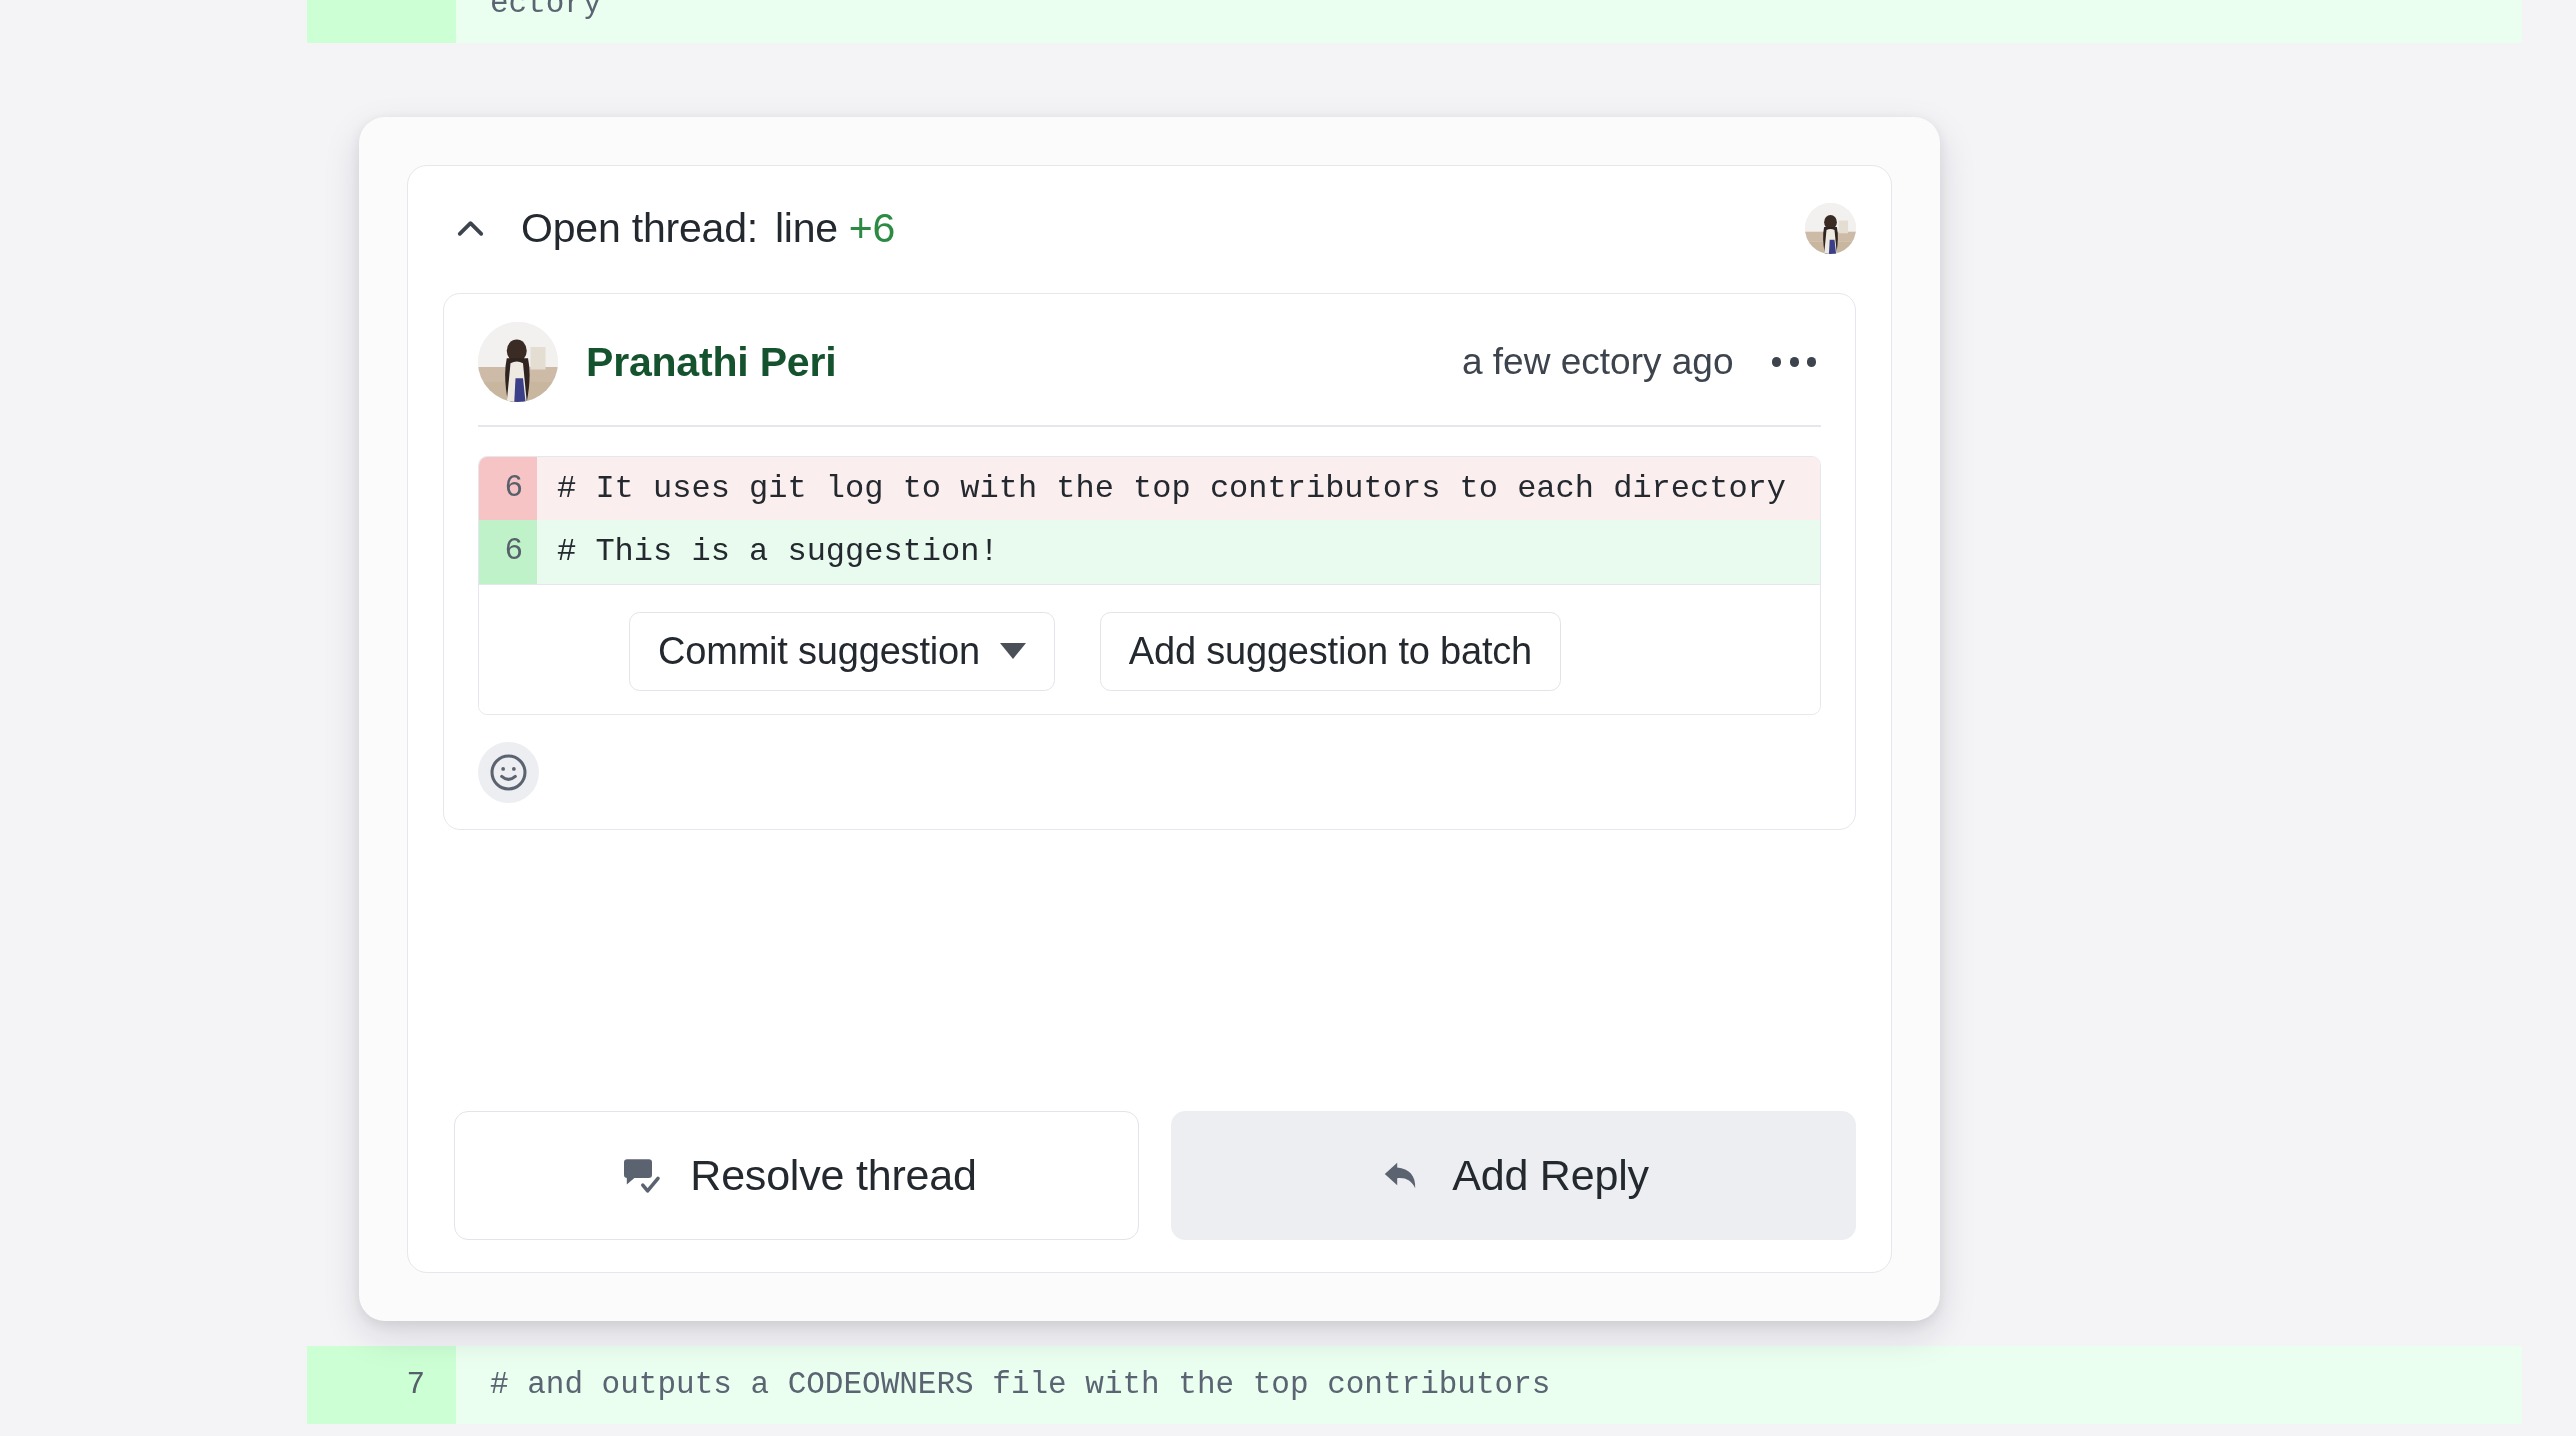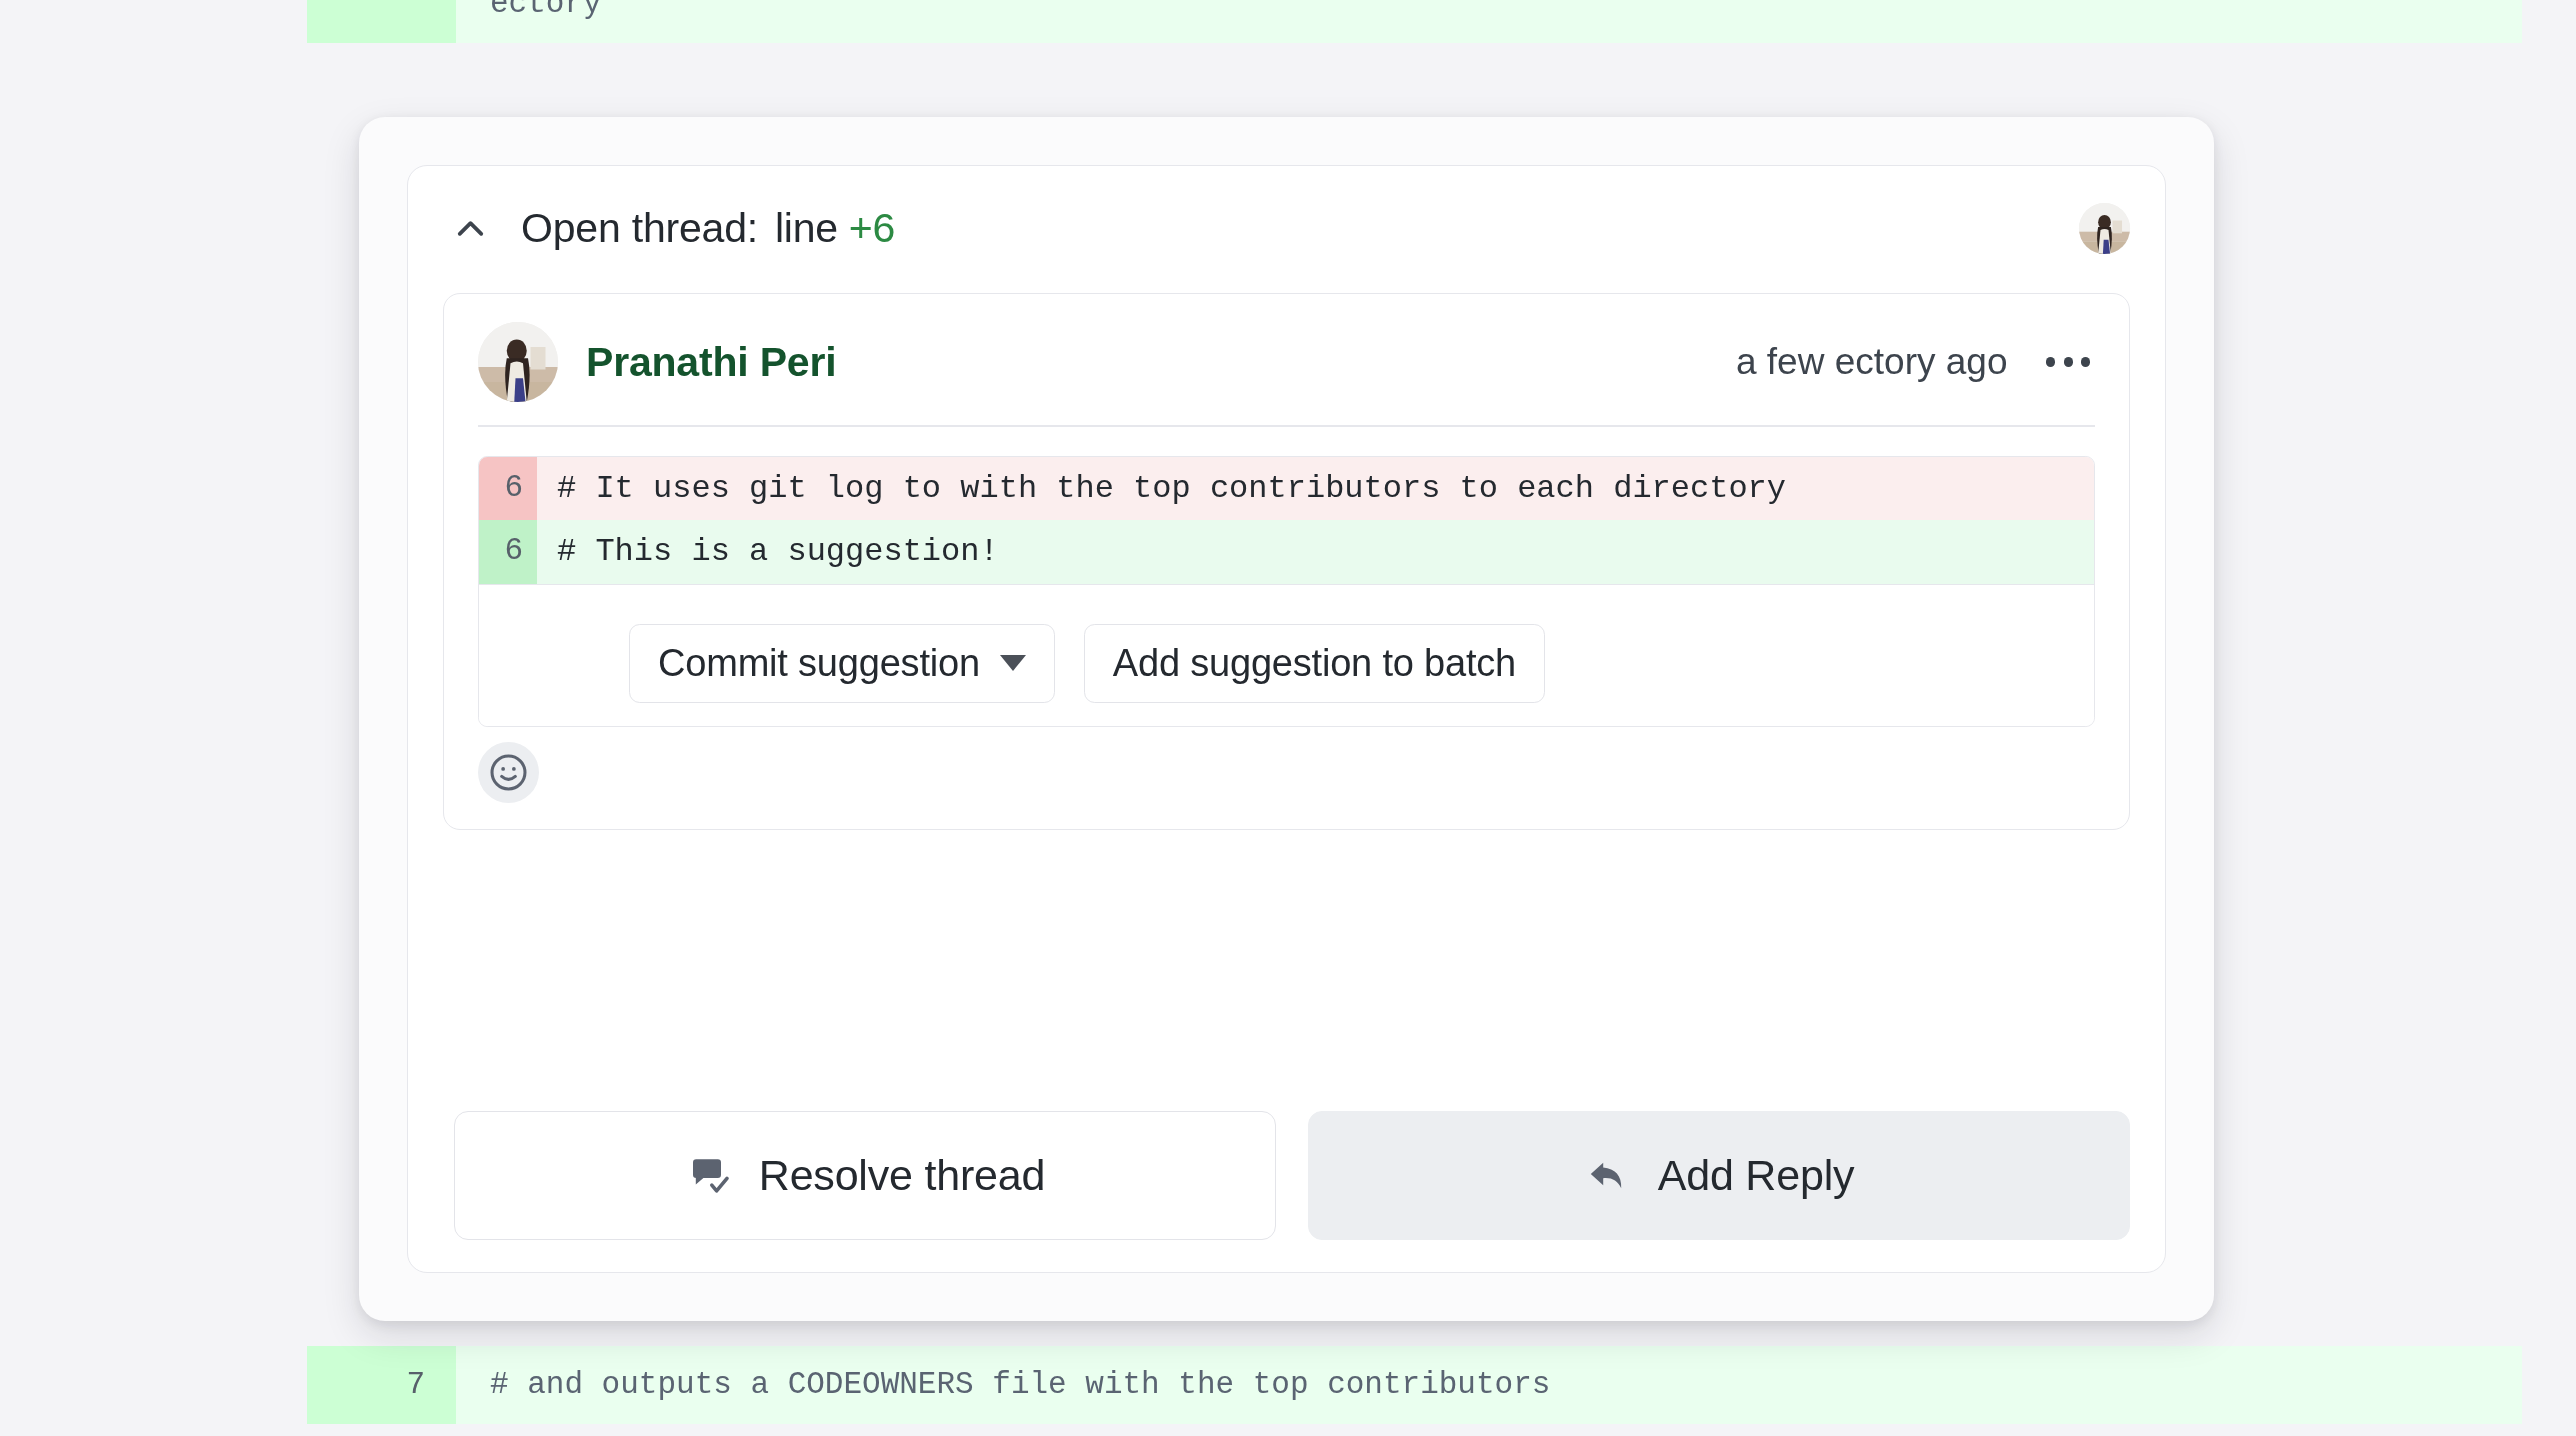--- a/index.html
+++ b/index.html
@@ -52,21 +52,21 @@
   .diff-row.added .code   { background: #eaffef; }
 
   .row-top    { top: -35px; height: 78px; }
   .row-bottom { top: 1346px; height: 78px; }
 
   
   .thread-card {
     position: absolute;
     left: 359px;
     top: 117px;
-    width: 1855px;
+    width: 1581px;
     height: 1204px;
     background: #fbfbfc;
     border-radius: 26px;
     box-shadow: 0 14px 37px rgba(24,26,40,0.13),
                 0 3.1px 10.7px rgba(24,26,40,0.08);
   }
 
   .thread-inner {
     position: absolute;
     left: 48px;
@@ -199,22 +199,22 @@
     word-break: break-word;
   }
   .sug-row.del .num { background: #f6c4c4; }
   .sug-row.del .txt { background: #fbeeee; }
   .sug-row.add .num { background: #bff2c8; }
   .sug-row.add .txt { background: #e9fbee; }
 
   .sug-actions {
     display: flex;
     align-items: flex-start;
-    gap: 29px;
-    padding: 39px 0 23px 150px;
+    gap: 45px;
+    padding: 27px 0 23px 150px;
     background: #ffffff;
     border-top: 1.5px solid #e6e7ec;
   }
   .btn {
     font-family: "Liberation Sans", sans-serif;
     font-size: 38px;
     color: #24292f;
     background: #ffffff;
     border: 1.5px solid #e3e4e9;
     border-radius: 10.7px;

